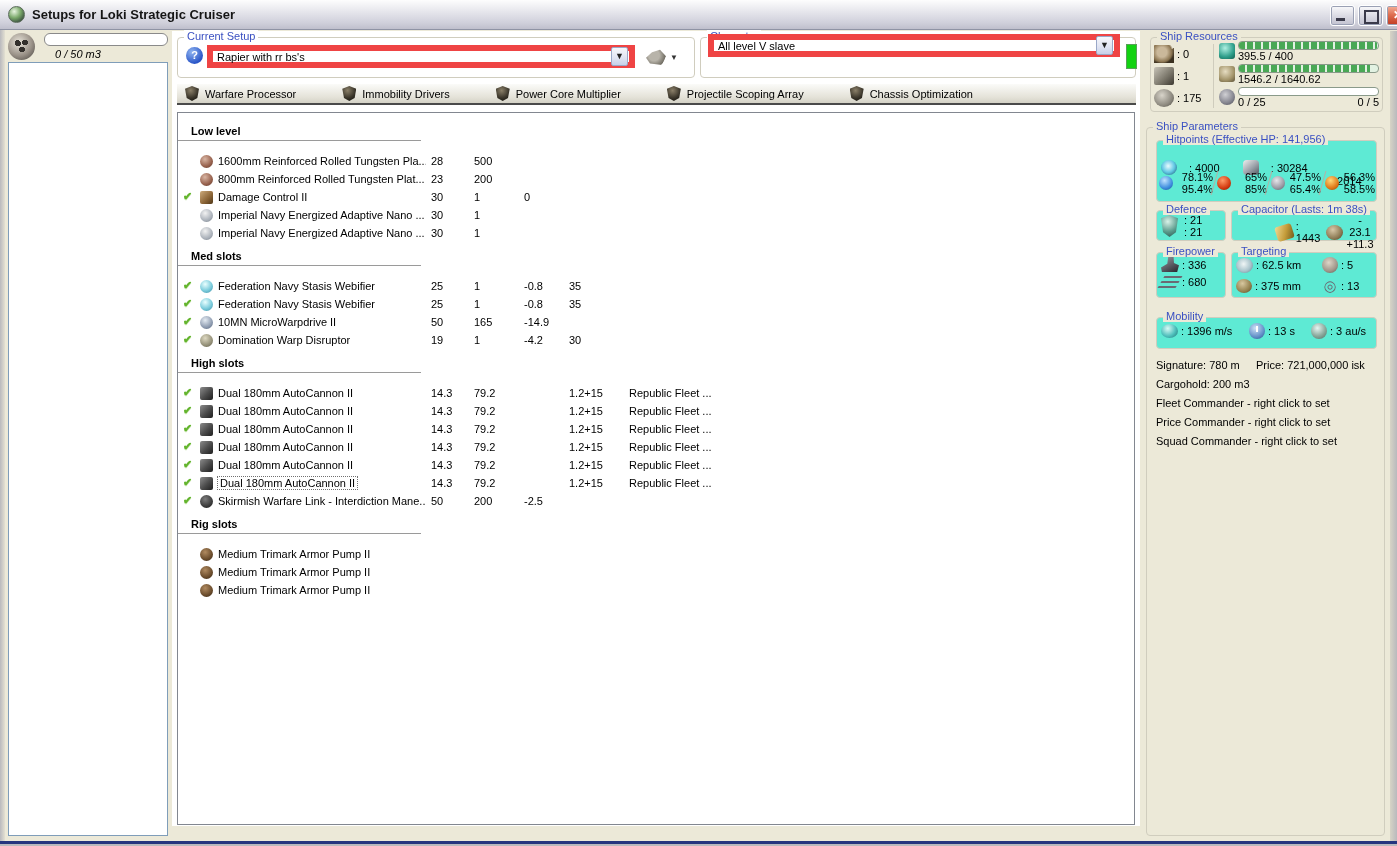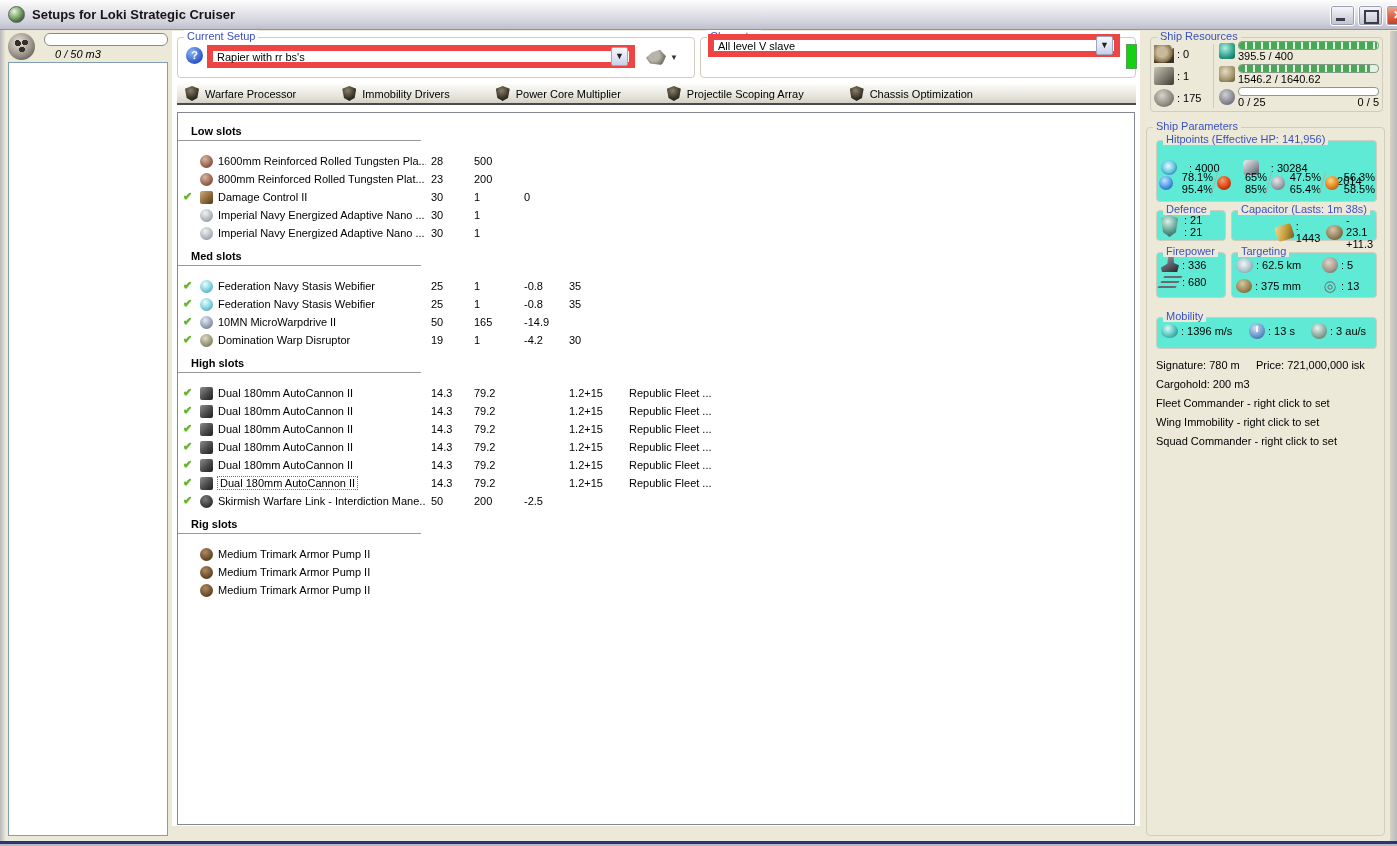--- a/index.html
+++ b/index.html
@@ -251,21 +251,21 @@
         <span class="sub-label">Projectile Scoping Array</span>
       </div>
       <div class="sub-item">
         <span class="sub-icon"></span>
         <span class="sub-label">Chassis Optimization</span>
       </div>
     </div>
 
   <div class="mtable">
     <div class="mt-body">
-        <div class="sec-title">Low slots</div>
+        <div class="sec-title">Low level</div>
         <div class="sec-space"></div>
         <div class="mrow">
           <span class="mico armor-plate-icon"></span>
           <span class="mname">1600mm Reinforced Rolled Tungsten Pla...</span>
           <span class="mval v-cpu">28</span>
           <span class="mval v-pg">500</span>
         </div>
         <div class="mrow">
           <span class="mico armor-plate-icon"></span>
           <span class="mname">800mm Reinforced Rolled Tungsten Plat...</span>
@@ -534,21 +534,21 @@
 
   <div class="group inner cap-group">
     <span class="cap">Capacitor (Lasts: 1m 38s)</span>
     <div class="cap-inner">
       <div class="cell">
         <span class="capacitor-charge-icon"></span>
         <span>: 1443</span>
       </div>
       <div class="cell">
         <span class="cap-drain-icon"></span>
-        <div class="two-lines" style="text-align:left;">
+        <div class="two-lines" style="text-align:center;">
           <div>- 23.1</div>
           <div>+11.3</div>
         </div>
       </div>
     </div>
   </div>
 
   <div class="group inner fp-group">
     <span class="cap">Firepower</span>
     <div class="fp-inner">
@@ -603,16 +603,16 @@
     </div>
   </div>
 
   <div class="info-block">
     <div class="info-row1">
       <span>Signature: 780 m</span>
       <span>Price: 721,000,000 isk</span>
     </div>
     <div>Cargohold: 200 m3</div>
     <div>Fleet Commander - right click to set</div>
-    <div>Wing Immobility - right click to set</div>
+    <div>Price Commander - right click to set</div>
     <div>Squad Commander - right click to set</div>
   </div>
 </div>
 
 </body></html>

